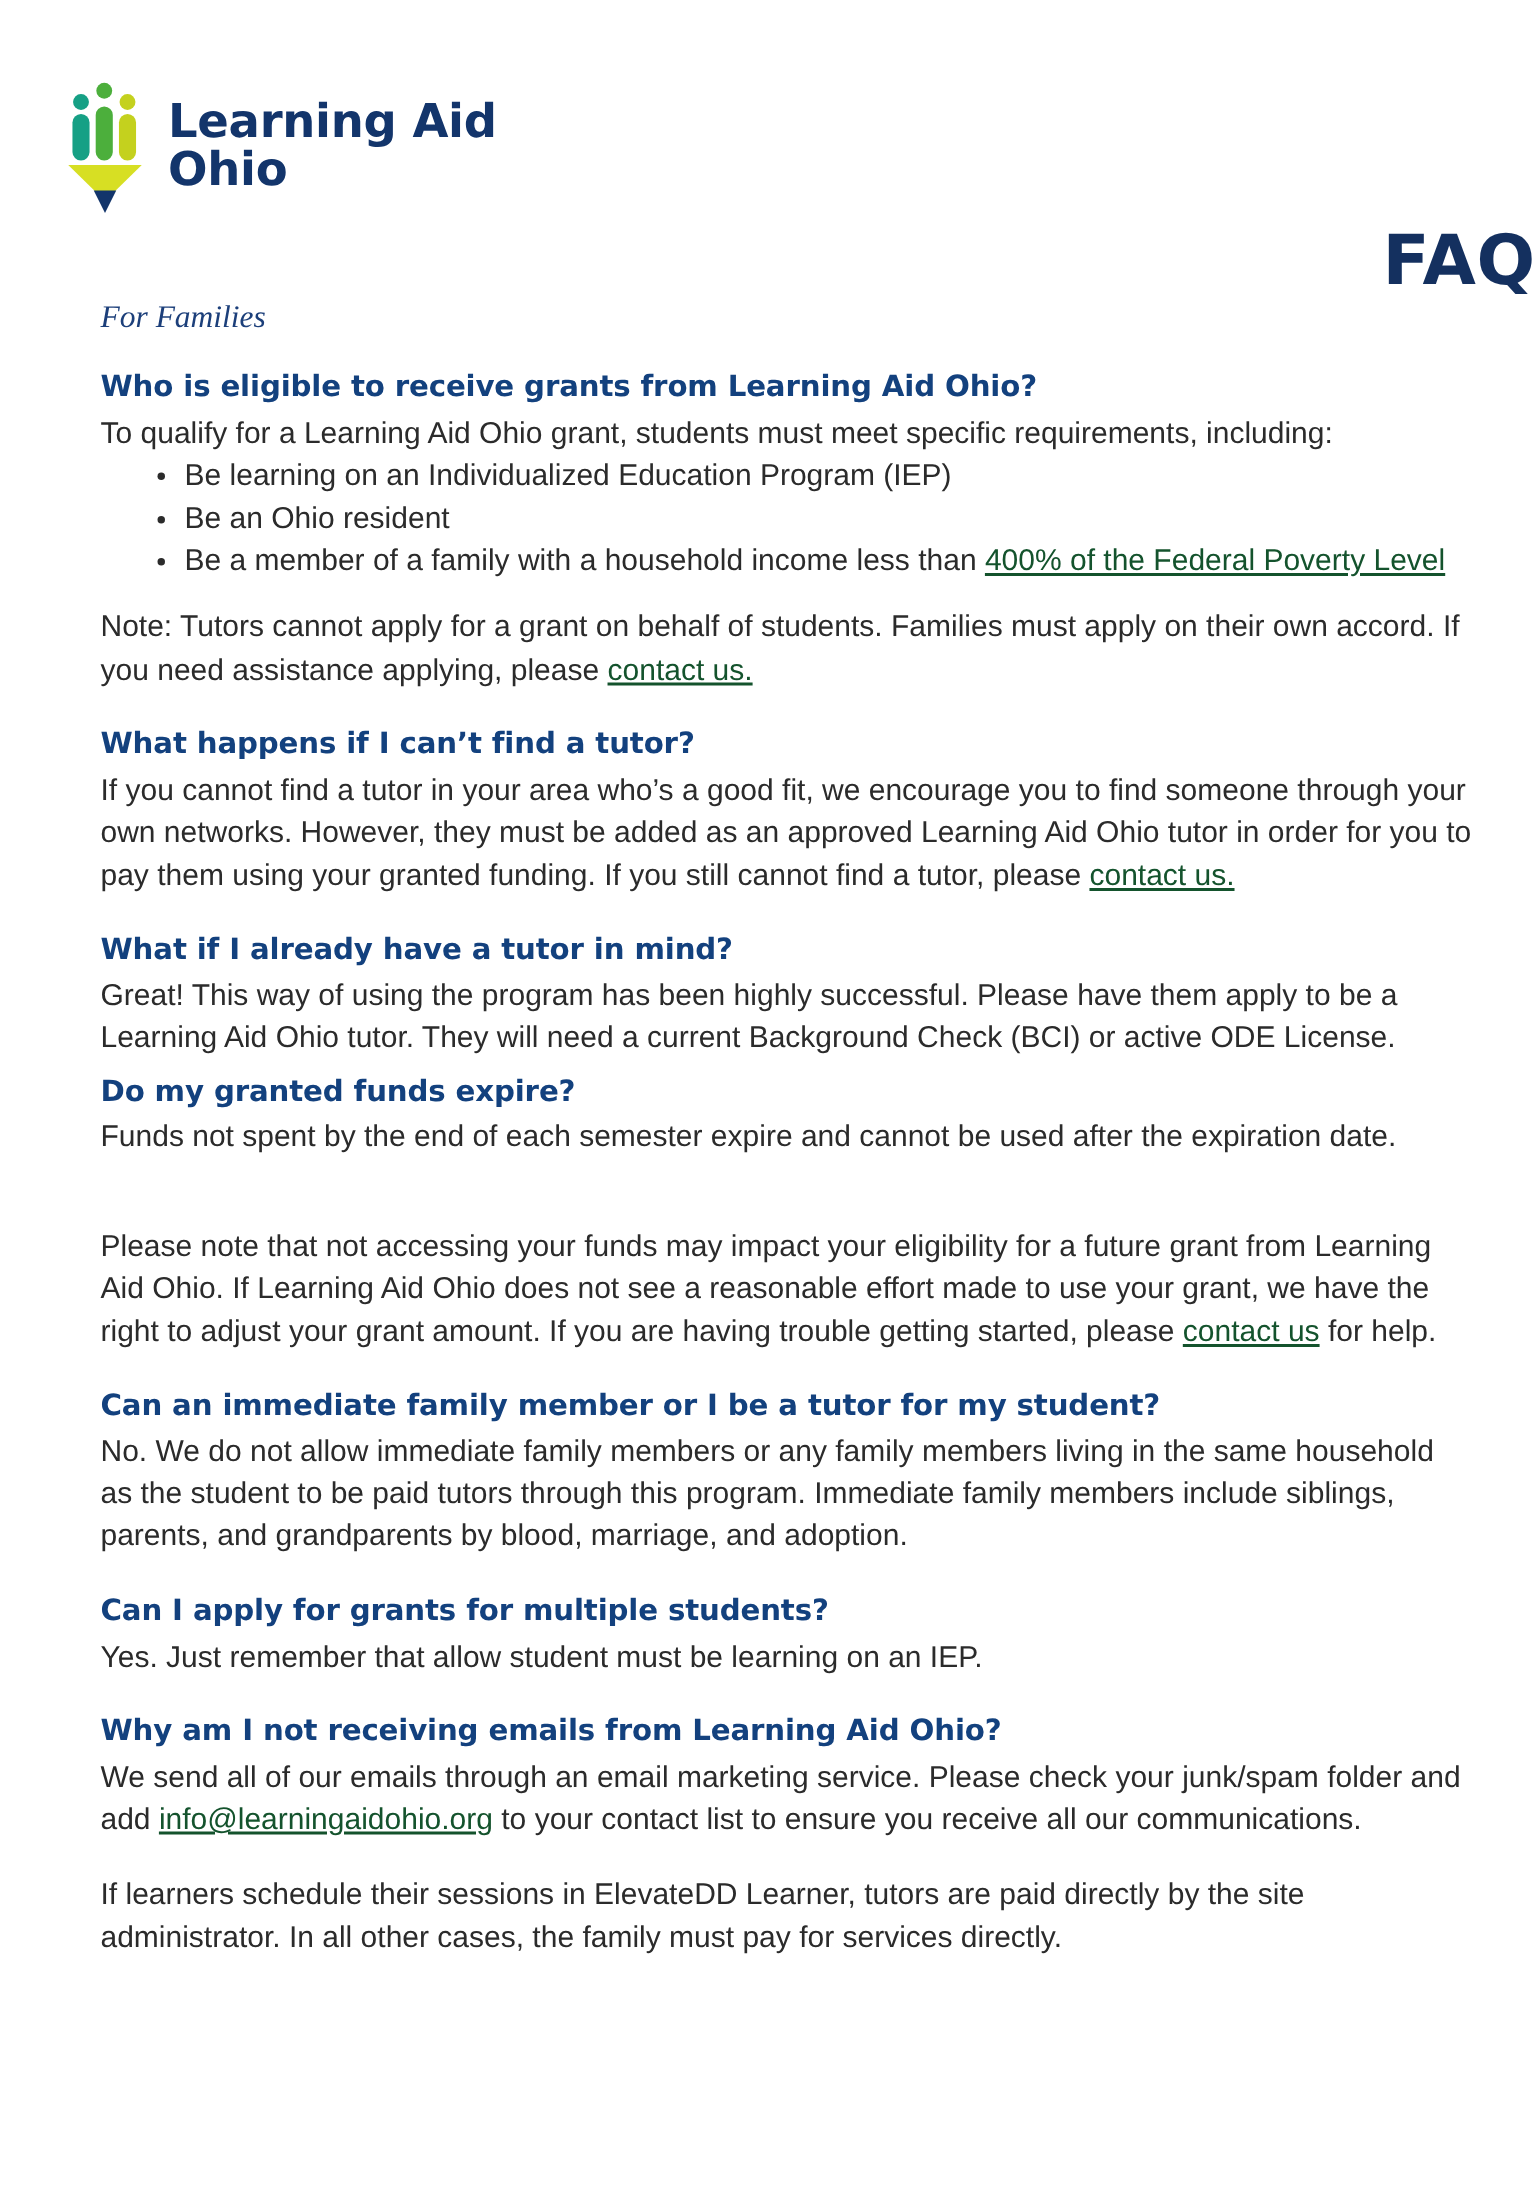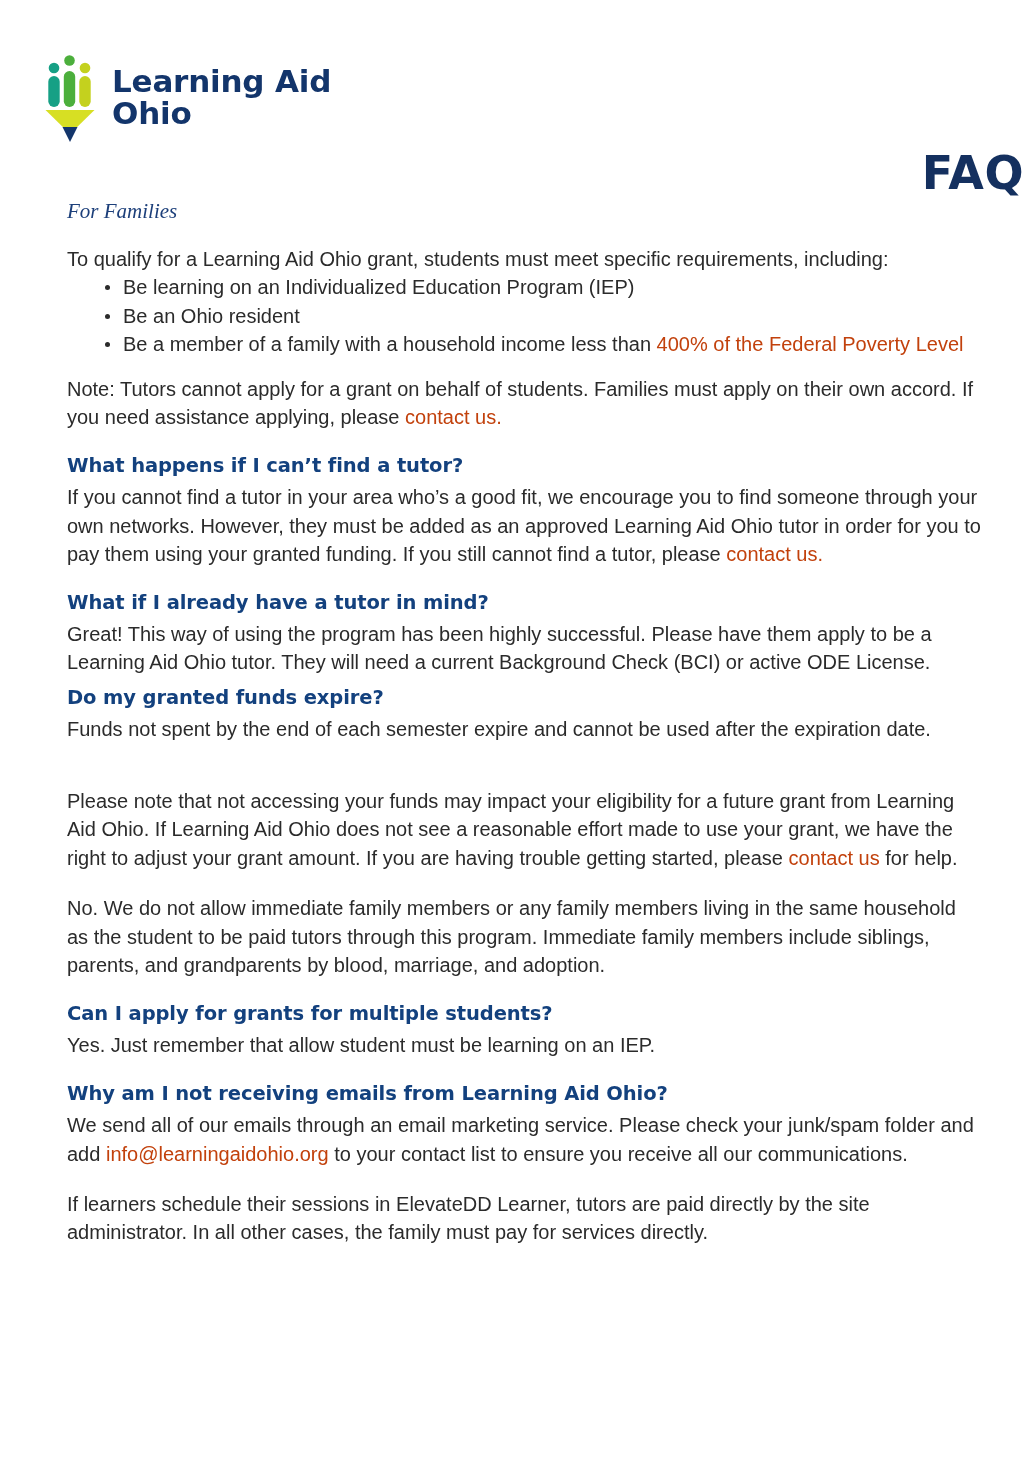--- a/index.html
+++ b/index.html
@@ -107,22 +107,23 @@
     content: "";
     position: absolute;
     left: 0;
     top: 12px;
     width: 5px;
     height: 5px;
     border-radius: 50%;
     background: #2b2b2b;
   }
   .lnk {
+    text-decoration: underline;
     text-underline-offset: 2px;
-    color: #c2410c;
+    color: #14532d;
     cursor: pointer;
   }
 </style>
 </head>
 <body>
 
 <div class="page">
 
   <div class="logo-block">
     <span class="logo-mark">
@@ -144,20 +145,21 @@
 Ohio</div>
   </div>
 
   <div class="doc-title">FAQ</div>
 
   <div class="content">
 
     <div class="section-label">For Families</div>
 
     <div class="qa">
+      <div class="q">Who is eligible to receive grants from Learning Aid Ohio?</div>
       <p class="a">To qualify for a Learning Aid Ohio grant, students must meet specific requirements, including:</p>
       <ul class="bullets">
         <li><span>Be learning on an Individualized Education Program (IEP)</span></li>
         <li><span>Be an Ohio resident</span></li>
         <li><span>Be a member of a family with a household income less than </span><span class="lnk">400% of the Federal Poverty Level</span></li>
       </ul>
       <p class="a" style="margin-top:16px"><span>Note: Tutors cannot apply for a grant on behalf of students. Families must apply on their own accord. If you need assistance applying, please </span><span class="lnk">contact us.</span></p>
     </div>
 
     <div class="gap-md"></div>
@@ -178,20 +180,21 @@
 
     <div class="qa">
       <div class="q">Do my granted funds expire?</div>
       <p class="a">Funds not spent by the end of each semester expire and cannot be used after the expiration date.</p>
       <p class="a" style="margin-top:44px"><span>Please note that not accessing your funds may impact your eligibility for a future grant from Learning Aid Ohio. If Learning Aid Ohio does not see a reasonable effort made to use your grant, we have the right to adjust your grant amount. If you are having trouble getting started, please </span><span class="lnk">contact us</span><span> for help.</span></p>
     </div>
 
     <div class="gap-md"></div>
 
     <div class="qa">
+      <div class="q">Can an immediate family member or I be a tutor for my student?</div>
       <p class="a">No. We do not allow immediate family members or any family members living in the same household as the student to be paid tutors through this program. Immediate family members include siblings, parents, and grandparents by blood, marriage, and adoption.</p>
     </div>
 
     <div class="gap-md"></div>
 
     <div class="qa">
       <div class="q">Can I apply for grants for multiple students?</div>
       <p class="a">Yes. Just remember that allow student must be learning on an IEP.</p>
     </div>
 

